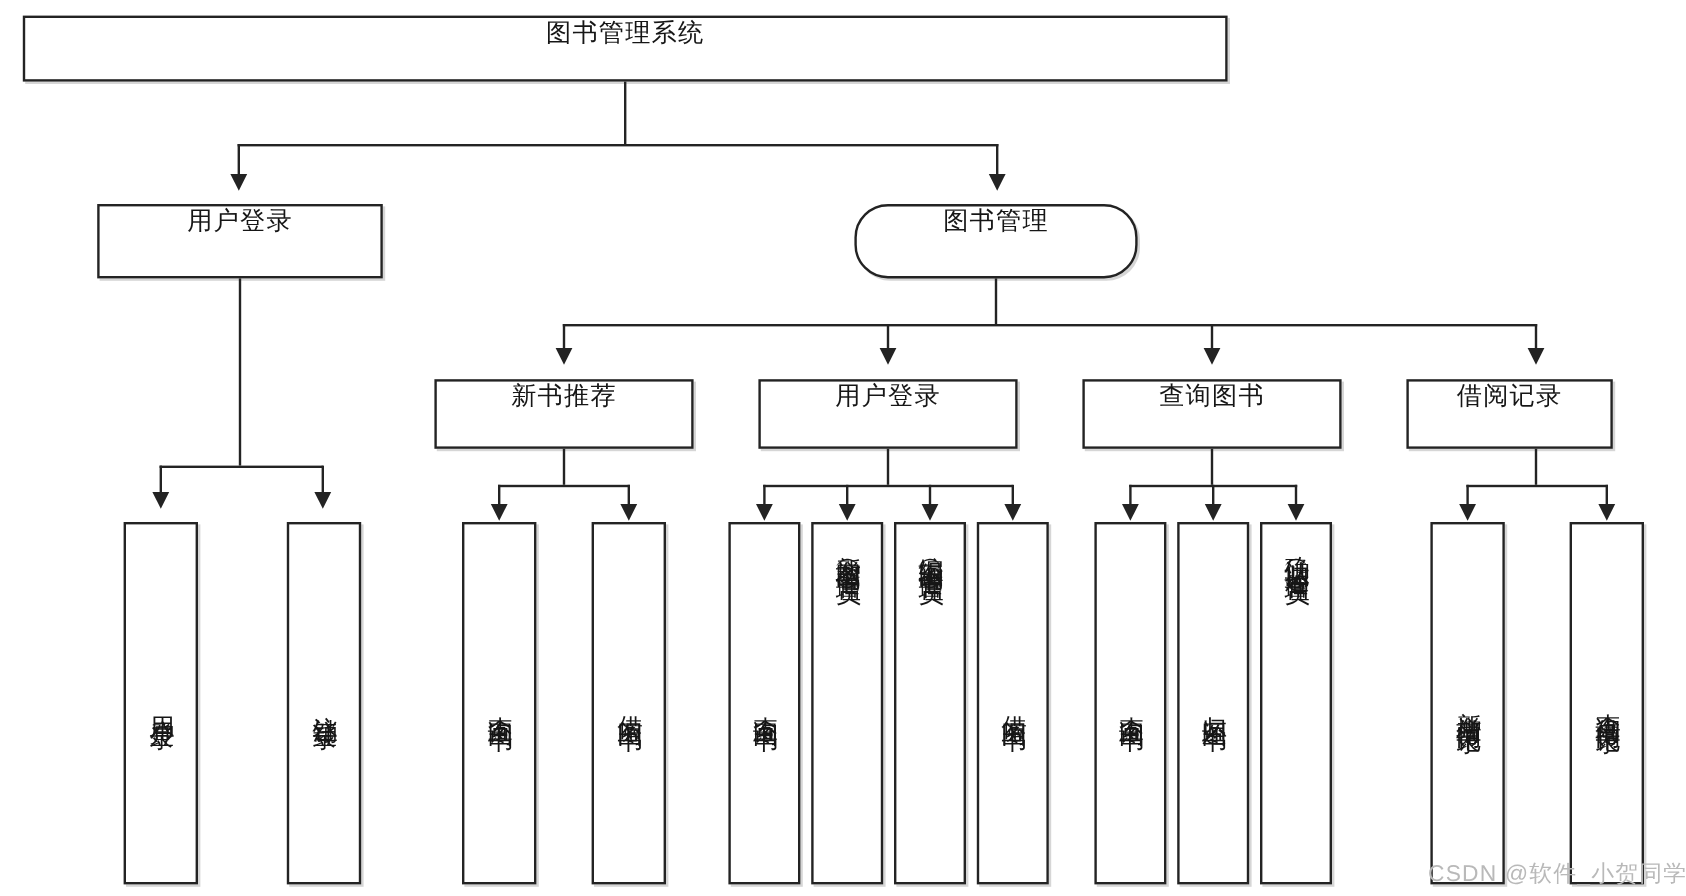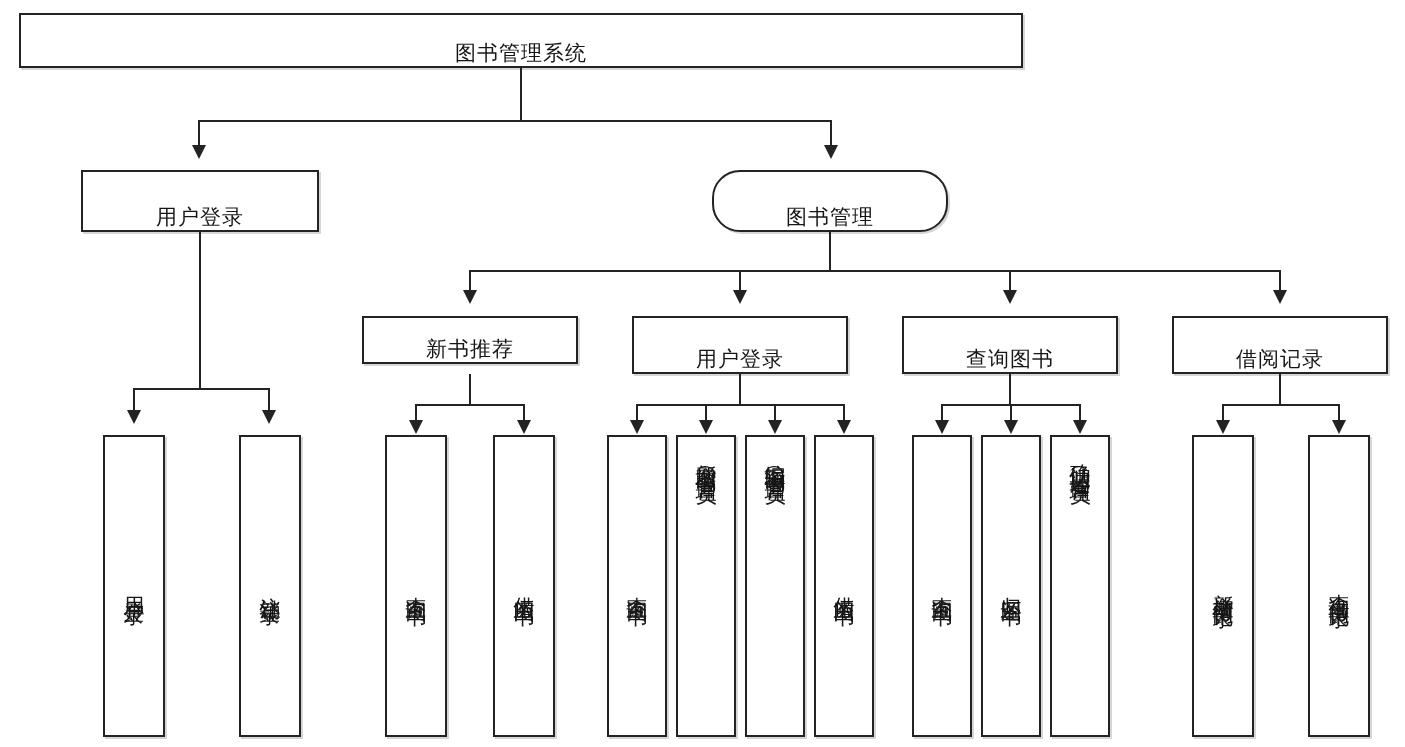--- a/index.html
+++ b/index.html
@@ -20,21 +20,21 @@
   }
 
   
   .node {
     position: absolute;
     box-sizing: border-box;
     background: #ffffff;
     border: 2px solid #232323;
     box-shadow: 2px 2px 0 0 rgba(120,120,120,0.30);
     display: flex;
-    align-items: flex-end;
+    align-items: flex-start;
     justify-content: center;
     text-align: center;
   }
   .node .lbl {
     font-size: 21px;
     line-height: 1.25;
     letter-spacing: 1px;
     color: #161616;
     white-space: nowrap;
   }
@@ -128,30 +128,30 @@
   <div class="hline" style="left:469px; top:270px; width:812px; height:2px;"></div>
   <div class="vline" style="left:469px; top:270px; width:2px; height:22px;"></div>
   <div class="arrow" style="left:463px; top:290px;"></div>
   <div class="vline" style="left:739px; top:270px; width:2px; height:22px;"></div>
   <div class="arrow" style="left:733px; top:290px;"></div>
   <div class="vline" style="left:1009px; top:270px; width:2px; height:22px;"></div>
   <div class="arrow" style="left:1003px; top:290px;"></div>
   <div class="vline" style="left:1279px; top:270px; width:2px; height:22px;"></div>
   <div class="arrow" style="left:1273px; top:290px;"></div>
 
-  <div class="node horiz" style="left:362px; top:316px; width:216px; height:48px;">
+  <div class="node horiz" style="left:362px; top:316px; width:216px; height:58px;">
     <span class="lbl">新书推荐</span>
   </div>
   <div class="node horiz" style="left:632px; top:316px; width:216px; height:58px;">
     <span class="lbl">用户登录</span>
   </div>
   <div class="node horiz" style="left:902px; top:316px; width:216px; height:58px;">
     <span class="lbl">查询图书</span>
   </div>
-  <div class="node horiz" style="left:1172px; top:316px; width:216px; height:58px;">
+  <div class="node horiz" style="left:1172px; top:316px; width:172px; height:58px;">
     <span class="lbl">借阅记录</span>
   </div>
 
   <div class="vline" style="left:469px; top:374px; width:2px; height:30px;"></div>
   <div class="hline" style="left:415px; top:404px; width:110px; height:2px;"></div>
   <div class="vline" style="left:415px; top:404px; width:2px; height:19px;"></div>
   <div class="arrow" style="left:409px; top:420px;"></div>
   <div class="vline" style="left:523px; top:404px; width:2px; height:19px;"></div>
   <div class="arrow" style="left:517px; top:420px;"></div>
 
@@ -219,14 +219,15 @@
     <span class="lbl">确认归还（管理员）</span>
   </div>
 
   <div class="node vert center" style="left:1192px; top:435px; width:62px; height:302px;">
     <span class="lbl">新增借阅记录</span>
   </div>
   <div class="node vert center" style="left:1308px; top:435px; width:62px; height:302px;">
     <span class="lbl">查询借阅记录</span>
   </div>
 
+  <div class="watermark" style="left:1190px; top:715px;">CSDN @软件_小贺同学</div>
 
 </div>
 
 </body></html>

